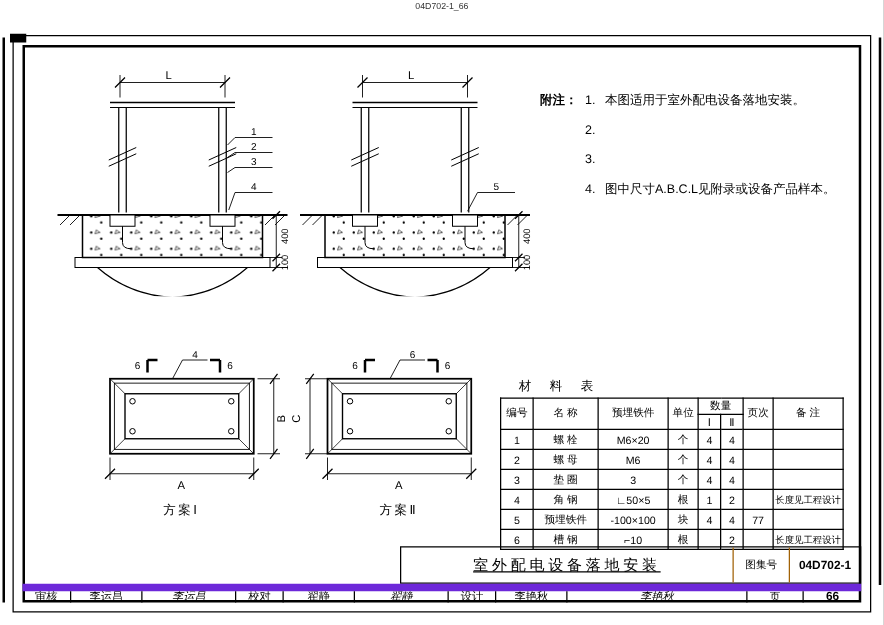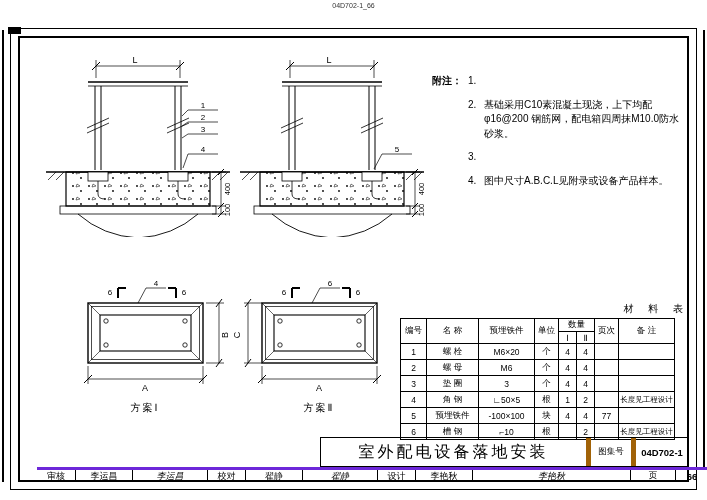--- a/index.html
+++ b/index.html
@@ -19,44 +19,44 @@
   svg text { font-family:"Liberation Sans", sans-serif; fill:#000; }
 
   
   .notes { left:432px; top:74px; width:254px; font-size:10px; line-height:1.45; }
   .notes-row { display:flex; margin-bottom:9px; }
   .notes-title { width:36px; flex:0 0 36px; font-weight:bold; }
   .note-num { width:16px; flex:0 0 16px; }
   .note-text { flex:1; }
 
   
-  .mt-title { left:415px; top:302px; width:274px; text-align:right; font-size:10px; letter-spacing:6px; }
+  .mt-title { left:415px; top:302px; width:274px; text-align:left; font-size:10px; letter-spacing:6px; }
   .mt { left:400px; top:318px; width:274px; border-collapse:collapse; table-layout:fixed; }
   .mt th, .mt td {
     border:1px solid #000; font-size:8.5px; font-weight:normal;
     text-align:center; vertical-align:middle; padding:0; height:16px; overflow:hidden; white-space:nowrap;
   }
   .mt thead th { height:12px; }
 
   
   .titleblock { left:320px; top:437px; width:369px; height:30px; border:1.5px solid #000; display:flex; }
-  .tb-title { flex:1; display:flex; align-items:center; justify-content:center; font-size:16px; letter-spacing:3px; }
-  .tb-cell { display:flex; align-items:center; justify-content:center; border-left:5px solid #a16207; }
+  .tb-title { flex:1; display:flex; align-items:center; justify-content:center; font-size:12px; letter-spacing:3px;text-decoration:underline; }
+  .tb-cell { display:flex; align-items:center; justify-content:center; border-left:1px solid #a16207; }
   .tb-atlas-label { width:45px; font-size:8.5px; }
   .tb-atlas-no { width:57px; font-size:9.5px; font-weight:bold; }
 
-  .sigrow { left:18px; top:467px; width:671px; height:15px; display:flex; border-top:3px solid #6d28d9; font-size:9px;margin-left:19px; }
+  .sigrow { left:18px; top:467px; width:671px; height:15px; display:flex; border-top:6px solid #6d28d9; font-size:9px; }
   .sigrow > div { display:flex; align-items:center; justify-content:center; border-left:1px solid #000; overflow:hidden; white-space:nowrap; }
   .sigrow > div:first-child { border-left:none; }
   .sr-role { width:38px; }
   .sr-name { width:57px; }
   .sr-sig  { width:75px; font-style:italic; font-family:"DejaVu Serif", serif; }
   .sr-sig-wide { flex:1; font-style:italic; font-family:"DejaVu Serif", serif; }
   .sr-pagelabel { width:45px; font-size:8.5px; }
-  .sr-pageno { width:33px; font-size:9.5px; font-weight:bold; }
+  .sr-pageno { width:47px; font-size:9.5px; font-weight:bold; }
 </style>
 </head>
 <body>
 
 <div class="page">
 
   <div class="abs edge-strip" style="left:2px;top:30px;width:2px;height:452px;"></div>
   <div class="abs edge-strip" style="left:703px;top:30px;width:2px;height:438px;"></div>
 
   <div class="abs filename">04D702-1_66</div>
@@ -212,25 +212,25 @@
     <text x="98" y="8" font-size="8" text-anchor="middle">6</text>
     <text x="52" y="17" font-size="8" text-anchor="middle">6</text>
     <text x="126" y="17" font-size="8" text-anchor="middle">6</text>
     <text x="87" y="133" font-size="10" letter-spacing="2" text-anchor="middle">方案Ⅱ</text>
   </svg>
 
   <div class="abs notes">
     <div class="notes-row">
       <span class="notes-title">附注：</span>
       <span class="note-num">1.</span>
+      <span class="note-text">本图适用于室外配电设备落地安装。</span>
     </div>
     <div class="notes-row">
       <span class="notes-title"></span>
       <span class="note-num">2.</span>
-      <span class="note-text">基础采用C10素混凝土现浇，上下均配φ16@200 钢筋网，配电箱四周抹M10.0防水砂浆。</span>
     </div>
     <div class="notes-row">
       <span class="notes-title"></span>
       <span class="note-num">3.</span>
     </div>
     <div class="notes-row">
       <span class="notes-title"></span>
       <span class="note-num">4.</span>
       <span class="note-text">图中尺寸A.B.C.L见附录或设备产品样本。</span>
     </div>

